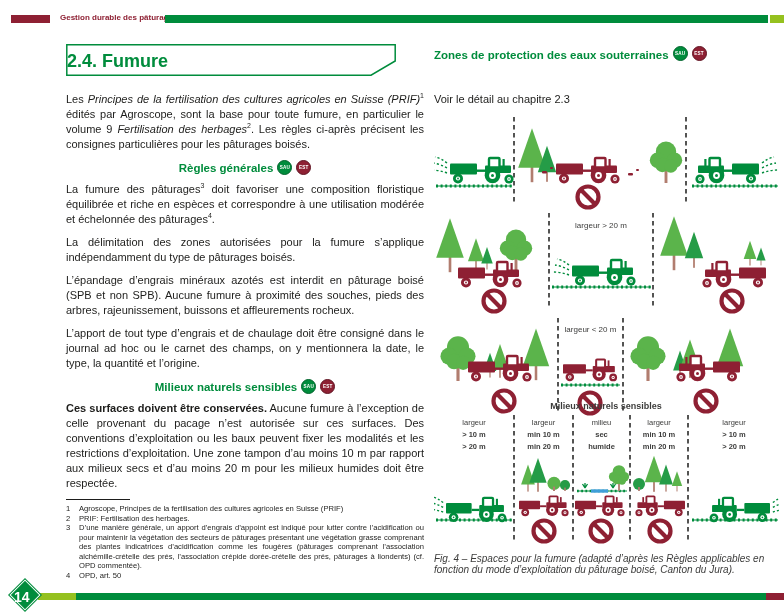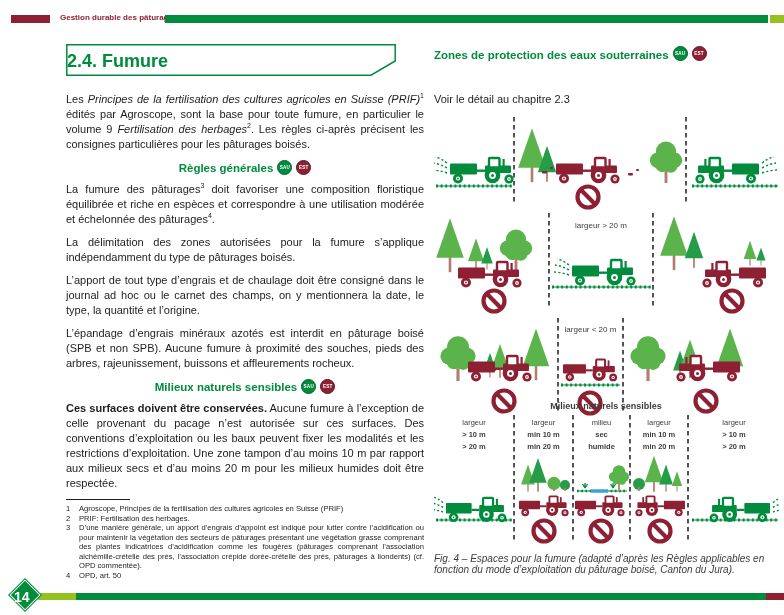--- a/index.html
+++ b/index.html
@@ -70,22 +70,22 @@
     <p class="para"><span>Les </span><span style="font-style: italic;">Principes de la fertilisation des cultures agricoles en Suisse (PRIF)</span><sup>1</sup><span> édités par Agroscope, sont la base pour toute fumure, en particulier le volume 9 </span><span style="font-style: italic;">Fertilisation des herbages</span><sup>2</sup><span>. Les règles ci-après précisent les consignes particulières pour les pâturages boisés.</span></p>
 
     <div class="h-green">
       <span>Règles générales</span>
       <span class="badge sau">SAU</span>
       <span class="badge est">EST</span>
     </div>
 
     <p class="para"><span>La fumure des pâturages</span><sup>3</sup><span> doit favoriser une composition floristique équilibrée et riche en espèces et correspondre à une utilisation modérée et échelonnée des pâturages</span><sup>4</sup><span>.</span></p>
     <p class="para"><span>La délimitation des zones autorisées pour la fumure s’applique indépendamment du type de pâturages boisés.</span></p>
+    <p class="para"><span>L’épandage d’engrais minéraux azotés est interdit en pâturage boisé (SPB et non SPB). Aucune fumure à proximité des souches, pieds des arbres, rajeunissement, buissons et affleurements rocheux.</span></p>
     <p class="para"><span>L’apport de tout type d’engrais et de chaulage doit être consigné dans le journal ad hoc ou le carnet des champs, on y mentionnera la date, le type, la quantité et l’origine.</span></p>
-    <p class="para"><span>L’épandage d’engrais minéraux azotés est interdit en pâturage boisé (SPB et non SPB). Aucune fumure à proximité des souches, pieds des arbres, rajeunissement, buissons et affleurements rocheux.</span></p>
 
     <div class="h-green">
       <span>Milieux naturels sensibles</span>
       <span class="badge sau">SAU</span>
       <span class="badge est">EST</span>
     </div>
 
     <p class="para"><span class="b">Ces surfaces doivent être conservées.</span><span> Aucune fumure à l’exception de celle provenant du pacage n’est autorisée sur ces surfaces. Des conventions d’exploitation ou les baux peuvent fixer les modalités et les restrictions d’exploitation. Une zone tampon d’au moins 10 m par rapport aux milieux secs et d’au moins 20 m pour les milieux humides doit être respectée.</span></p>
 
     <div class="fn-rule"></div>

